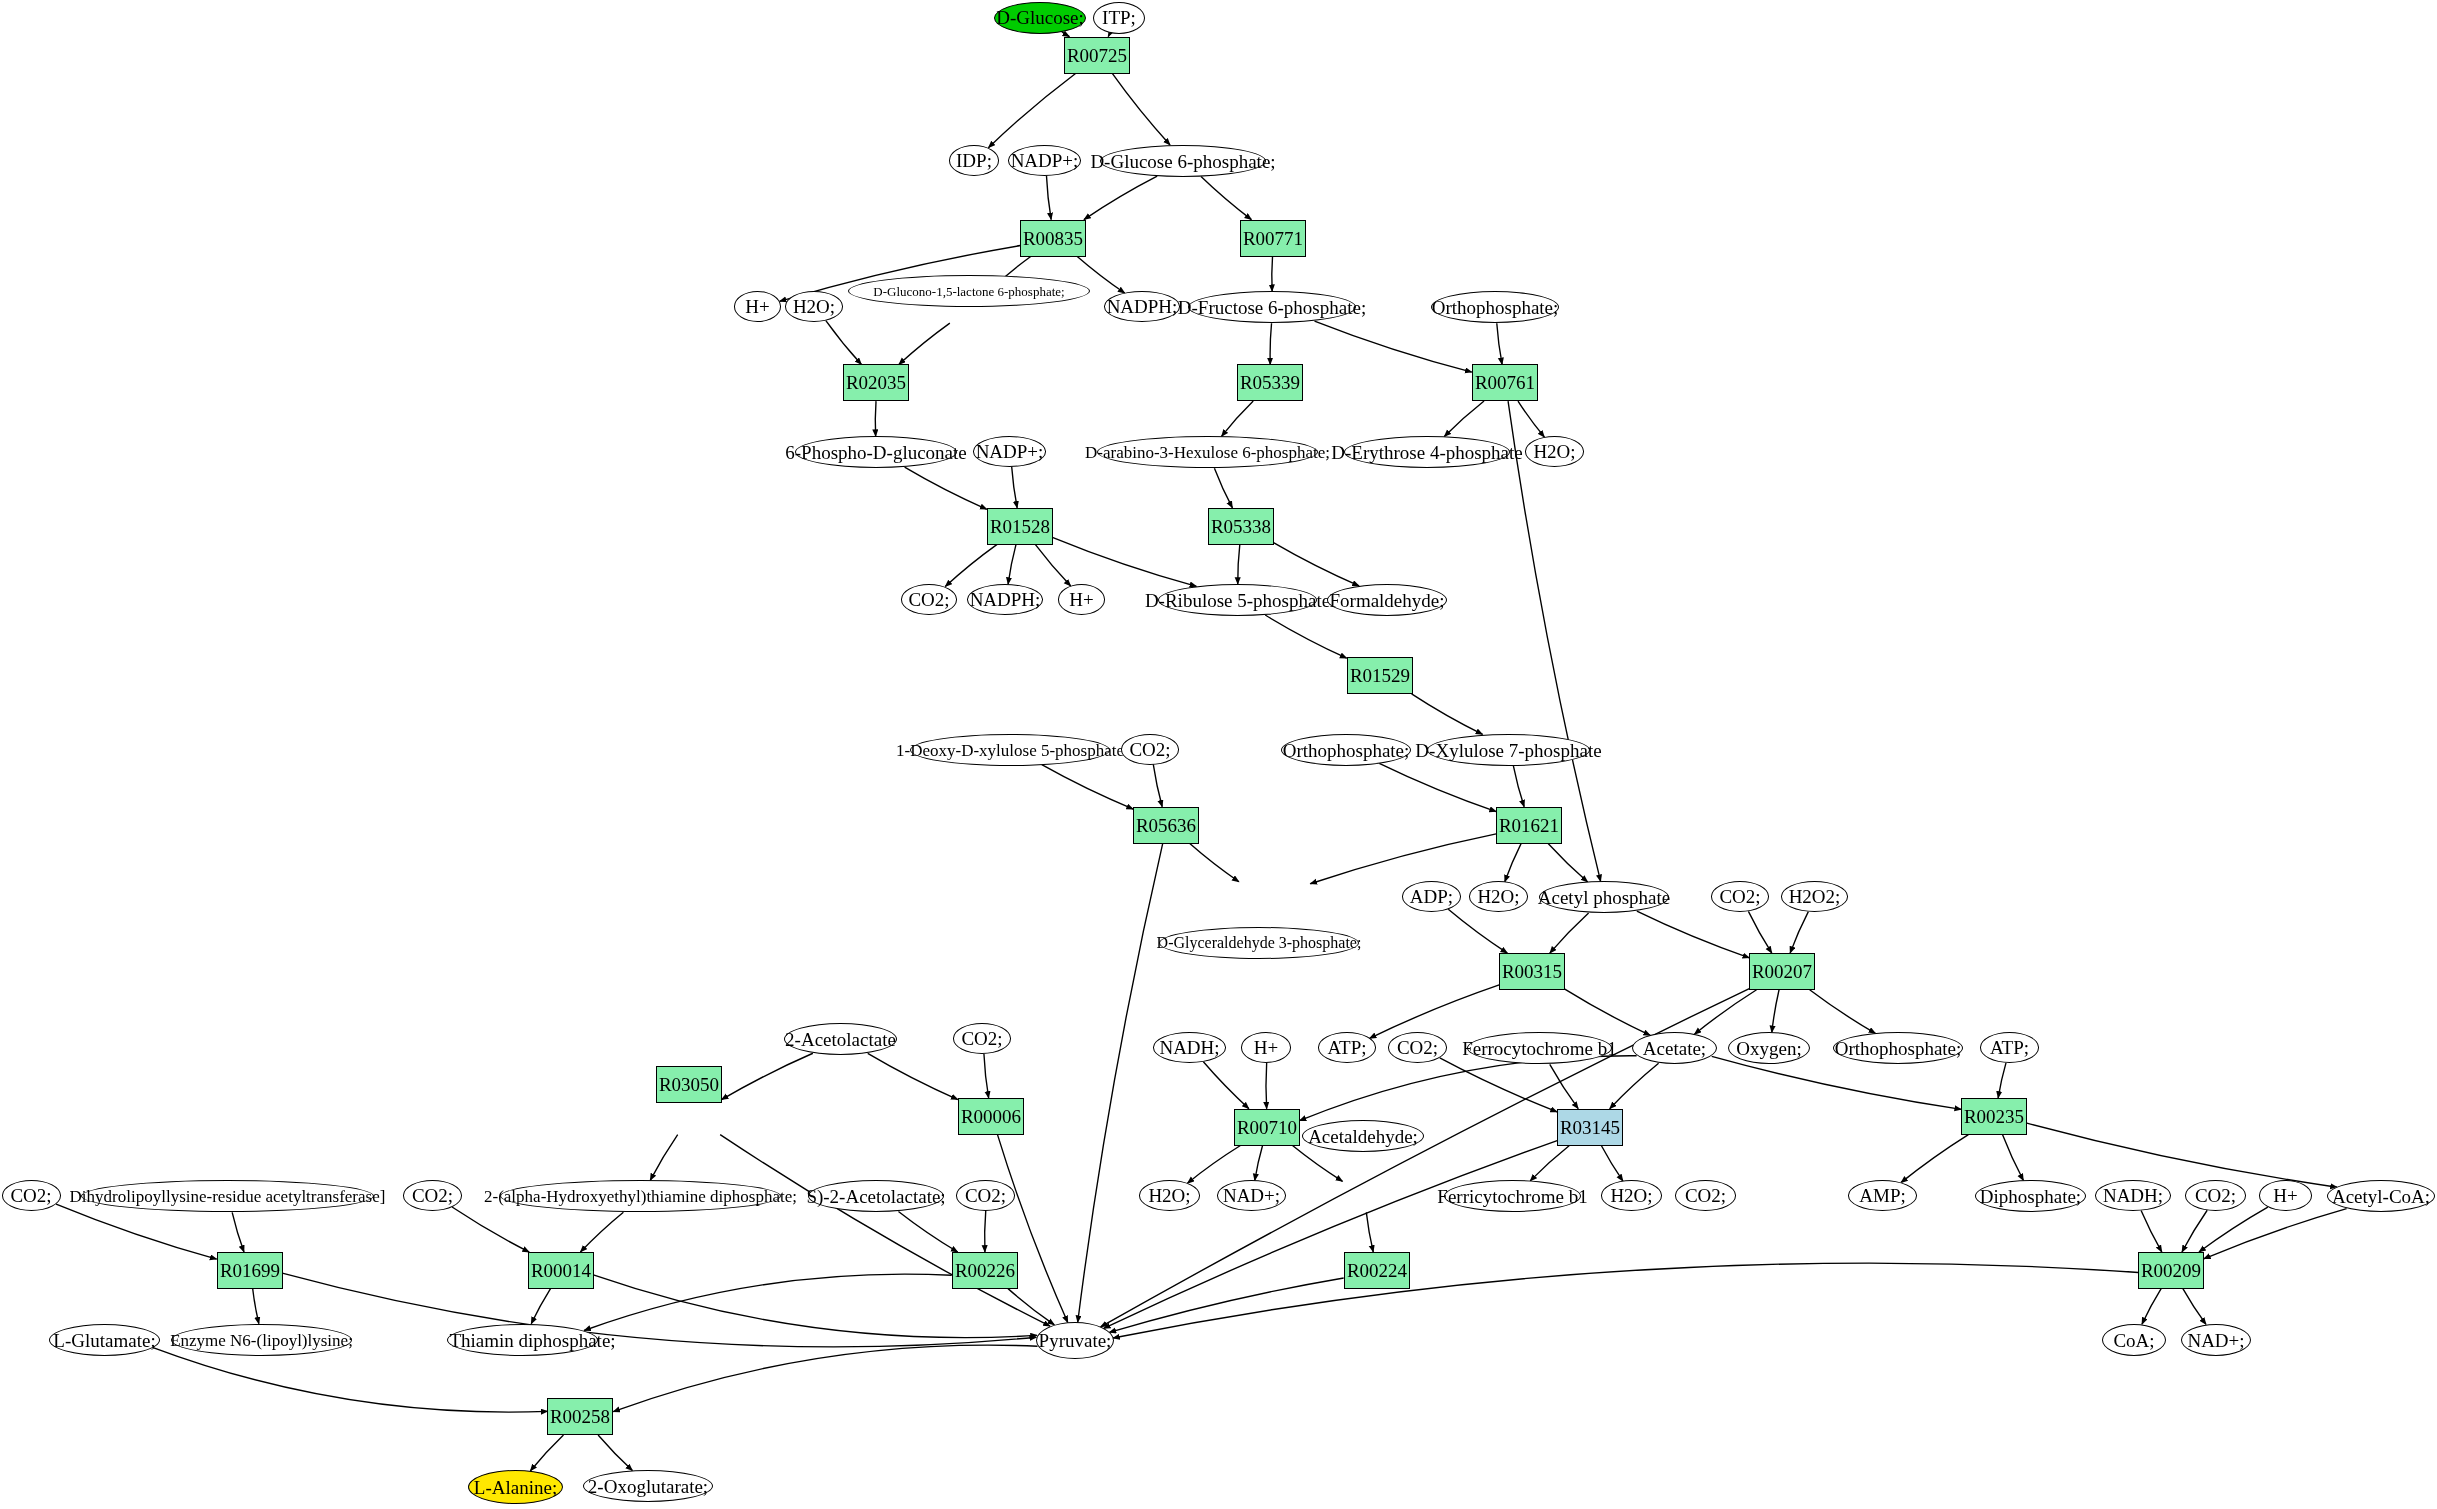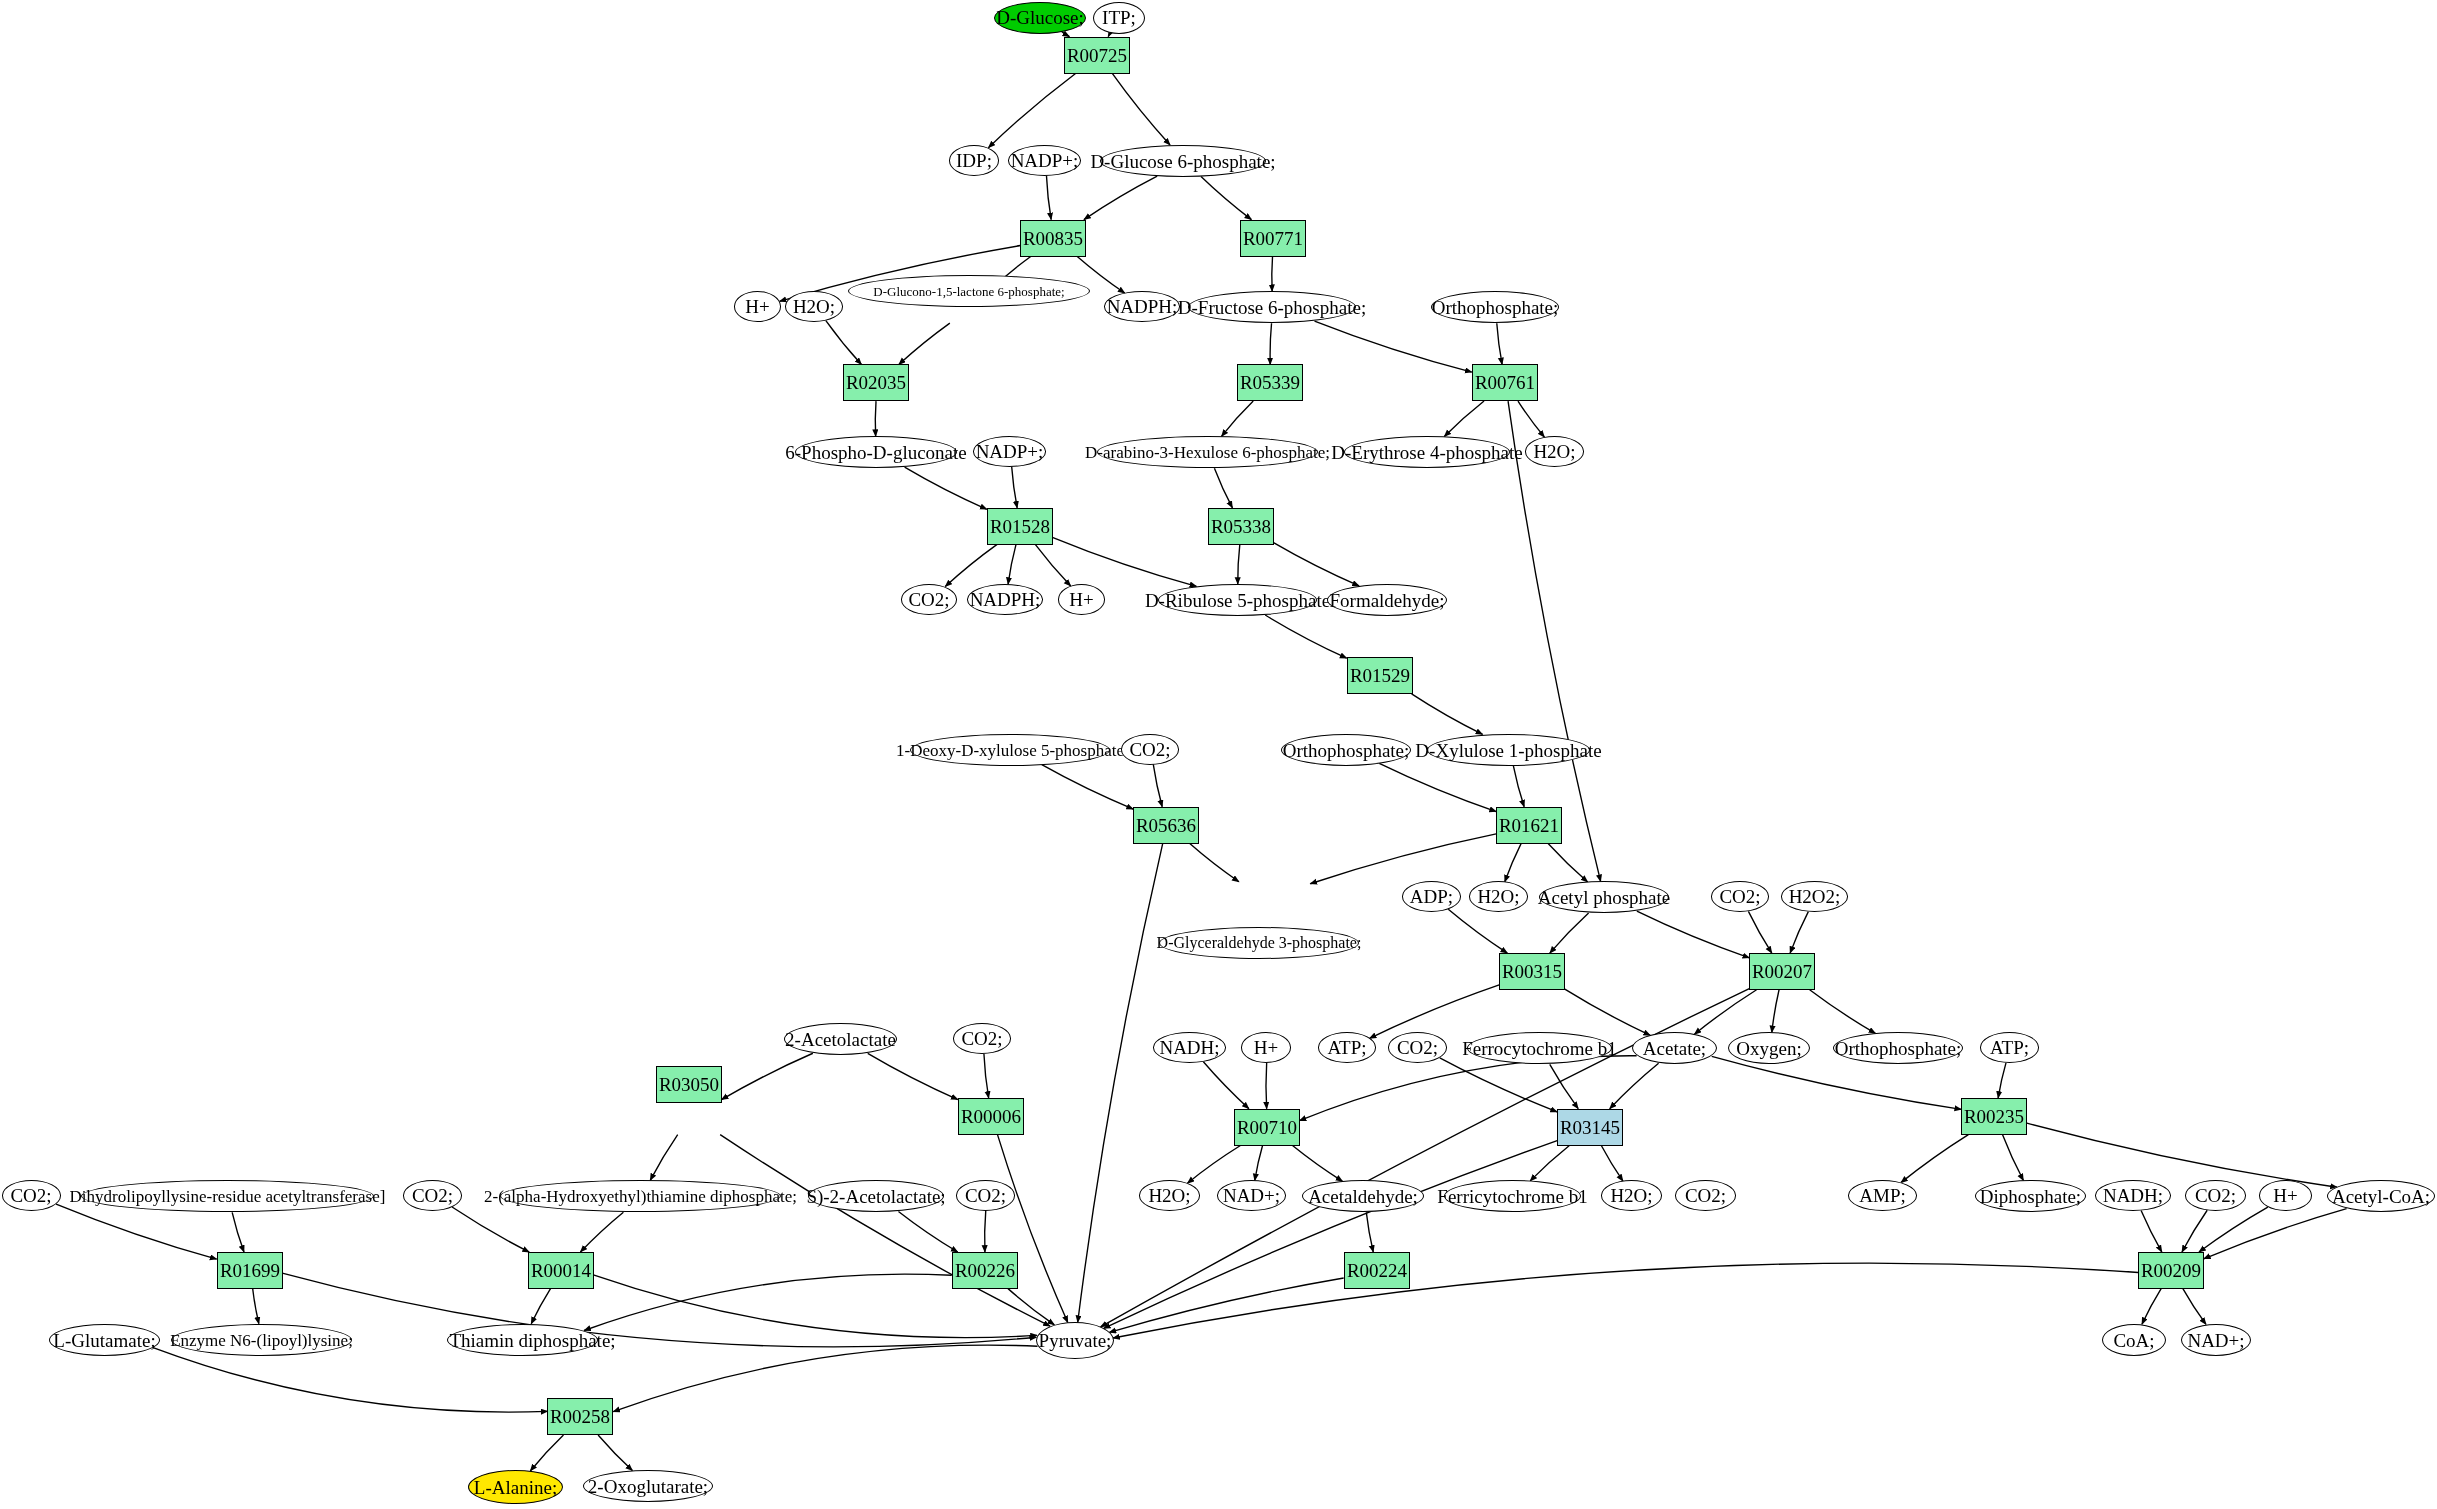--- a/index.html
+++ b/index.html
@@ -194,21 +194,21 @@
     <div class="node reaction" style="left: 1208px; top: 508px; width: 66px; height: 37px;">R05338</div>
     <div class="node compound" style="left: 901px; top: 584px; width: 56px; height: 30.5px;">CO2;</div>
     <div class="node compound" style="left: 967px; top: 584px; width: 76px; height: 30.5px;">NADPH;</div>
     <div class="node compound" style="left: 1058px; top: 584px; width: 47px; height: 30.5px;">H+</div>
     <div class="node compound" style="left: 1158px; top: 584px; width: 159px; height: 32px;">D-Ribulose 5-phosphate</div>
     <div class="node compound" style="left: 1327px; top: 584px; width: 120px; height: 32px;">Formaldehyde;</div>
     <div class="node reaction" style="left: 1347px; top: 657px; width: 66px; height: 37px;">R01529</div>
     <div class="node compound" style="left: 910px; top: 734px; width: 200px; height: 32px; font-size: 17px;">1-Deoxy-D-xylulose 5-phosphate</div>
     <div class="node compound" style="left: 1121px; top: 734px; width: 58px; height: 30.5px;">CO2;</div>
     <div class="node compound" style="left: 1281px; top: 734px; width: 130px; height: 32px;">Orthophosphate;</div>
-    <div class="node compound" style="left: 1427px; top: 734px; width: 163px; height: 32px;">D-Xylulose 1-phosphate</div>
+    <div class="node compound" style="left: 1427px; top: 734px; width: 163px; height: 32px;">D-Xylulose 7-phosphate</div>
     <div class="node reaction" style="left: 1133px; top: 807px; width: 66px; height: 37px;">R05636</div>
     <div class="node reaction" style="left: 1496px; top: 807px; width: 66px; height: 37px;">R01621</div>
     <div class="node compound" style="left: 1159px; top: 927px; width: 200px; height: 32px; font-size: 16px;">D-Glyceraldehyde 3-phosphate;</div>
     <div class="node compound" style="left: 1402px; top: 881px; width: 59px; height: 30.5px;">ADP;</div>
     <div class="node compound" style="left: 1469px; top: 881px; width: 59px; height: 30.5px;">H2O;</div>
     <div class="node compound" style="left: 1539px; top: 881px; width: 130px; height: 32px;">Acetyl phosphate</div>
     <div class="node compound" style="left: 1711px; top: 881px; width: 58px; height: 30.5px;">CO2;</div>
     <div class="node compound" style="left: 1781px; top: 881px; width: 67px; height: 30.5px;">H2O2;</div>
     <div class="node reaction" style="left: 1499px; top: 953px; width: 66px; height: 37px;">R00315</div>
     <div class="node reaction" style="left: 1749px; top: 953px; width: 66px; height: 37px;">R00207</div>
@@ -229,21 +229,21 @@
     <div class="node reaction alt" style="left: 1557px; top: 1109px; width: 66px; height: 37px;">R03145</div>
     <div class="node reaction" style="left: 1961px; top: 1098px; width: 66px; height: 37px;">R00235</div>
     <div class="node compound" style="left: 1.5px; top: 1180px; width: 59px; height: 30.5px;">CO2;</div>
     <div class="node compound" style="left: 81px; top: 1180px; width: 293px; height: 32px; font-size: 17px;">Dihydrolipoyllysine-residue acetyltransferase]</div>
     <div class="node compound" style="left: 403px; top: 1180px; width: 59px; height: 30.5px;">CO2;</div>
     <div class="node compound" style="left: 500px; top: 1180px; width: 281px; height: 32px; font-size: 17px;">2-(alpha-Hydroxyethyl)thiamine diphosphate;</div>
     <div class="node compound" style="left: 808px; top: 1180px; width: 136px; height: 32px;">S)-2-Acetolactate;</div>
     <div class="node compound" style="left: 956px; top: 1180px; width: 59px; height: 30.5px;">CO2;</div>
     <div class="node compound" style="left: 1139px; top: 1180px; width: 61px; height: 30.5px;">H2O;</div>
     <div class="node compound" style="left: 1217px; top: 1180px; width: 69px; height: 30.5px;">NAD+;</div>
-    <div class="node compound" style="left: 1302px; top: 1180px; width: 122px; height: 32px;">Acetaldehyde;</div>
+    <div class="node compound" style="left: 1302px; top: 1120px; width: 122px; height: 32px;">Acetaldehyde;</div>
     <div class="node compound" style="left: 1444px; top: 1180px; width: 137px; height: 32px;">Ferricytochrome b1</div>
     <div class="node compound" style="left: 1601px; top: 1180px; width: 61px; height: 30.5px;">H2O;</div>
     <div class="node compound" style="left: 1675px; top: 1180px; width: 61px; height: 30.5px;">CO2;</div>
     <div class="node compound" style="left: 1848px; top: 1180px; width: 69px; height: 30.5px;">AMP;</div>
     <div class="node compound" style="left: 1975px; top: 1180px; width: 111px; height: 32px;">Diphosphate;</div>
     <div class="node compound" style="left: 2095px; top: 1180px; width: 76px; height: 30.5px;">NADH;</div>
     <div class="node compound" style="left: 2185px; top: 1180px; width: 61px; height: 30.5px;">CO2;</div>
     <div class="node compound" style="left: 2259px; top: 1180px; width: 53px; height: 30.5px;">H+</div>
     <div class="node compound" style="left: 2327px; top: 1180px; width: 108px; height: 32px;">Acetyl-CoA;</div>
     <div class="node reaction" style="left: 217px; top: 1252px; width: 66px; height: 37px;">R01699</div>

